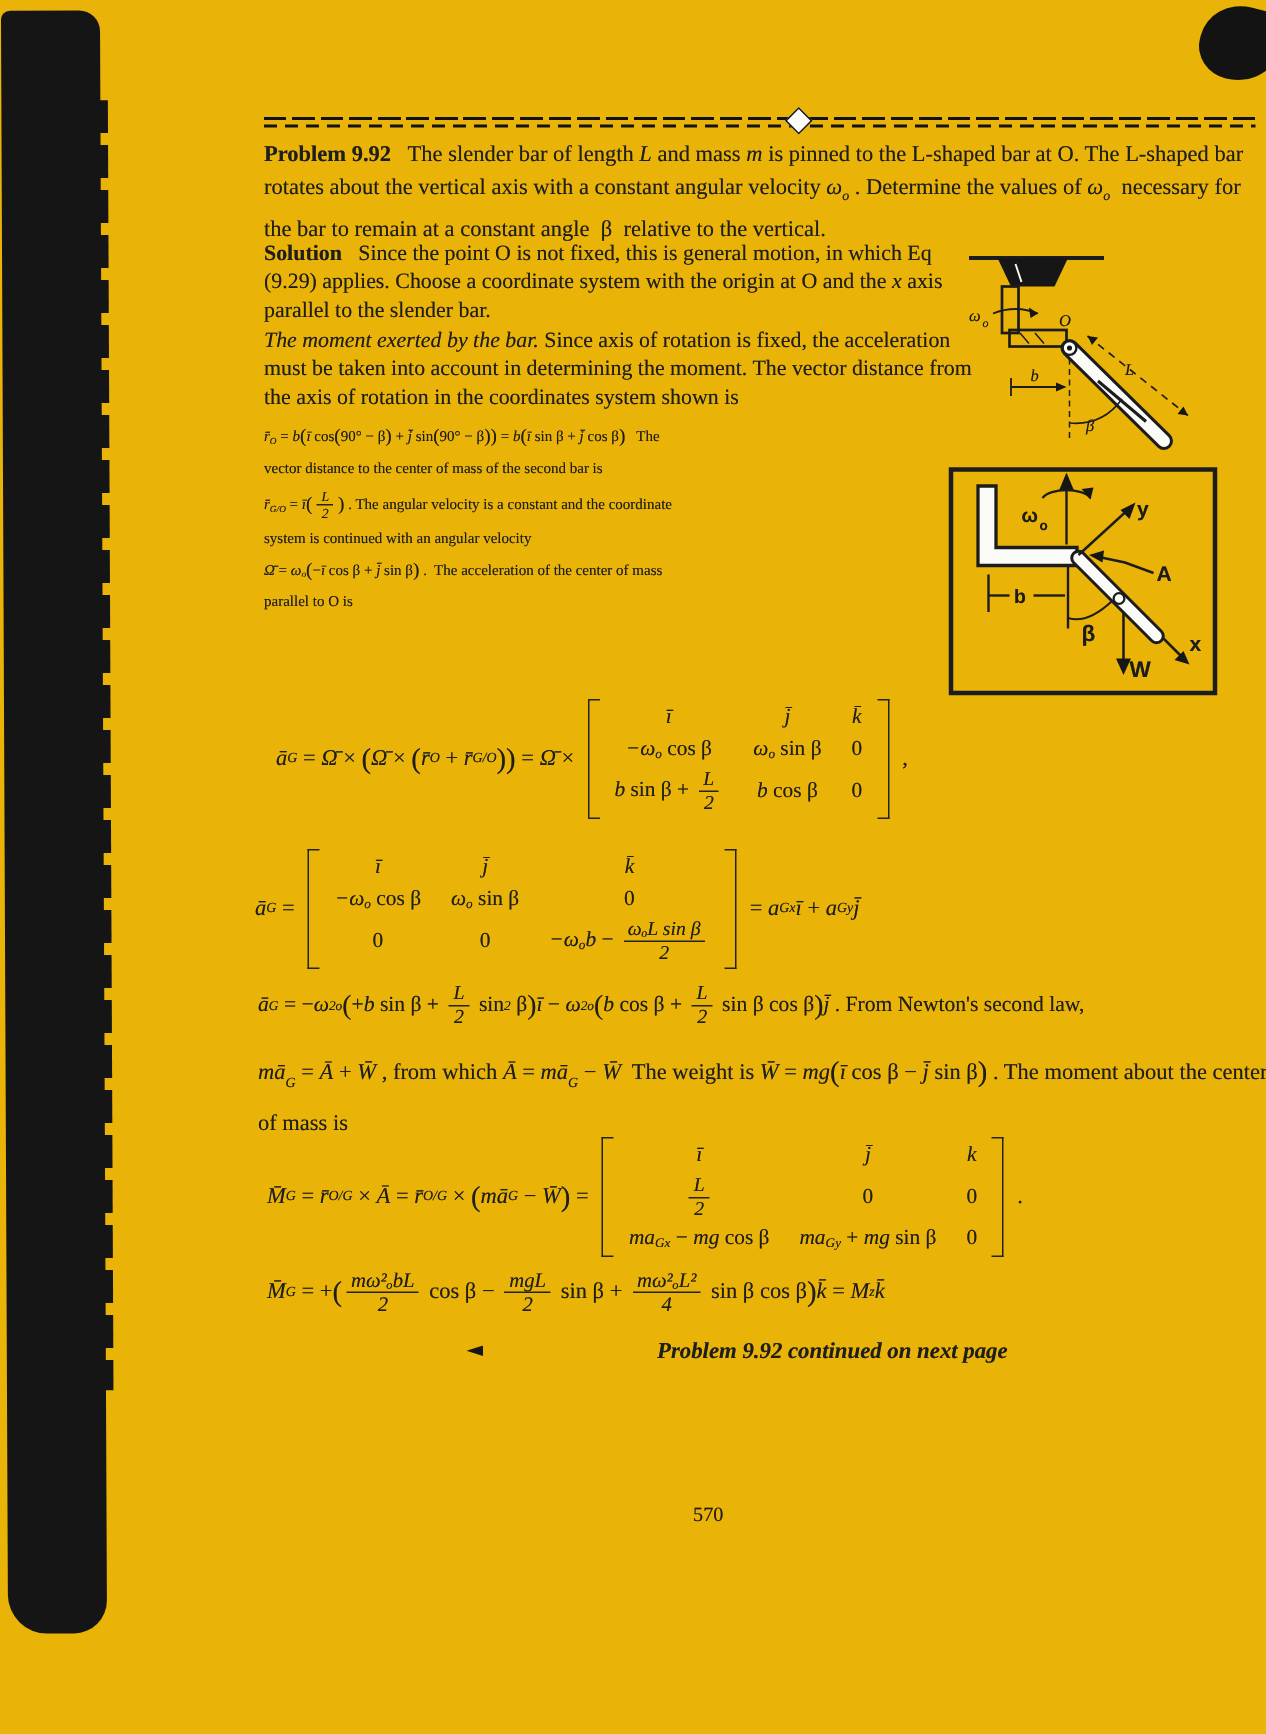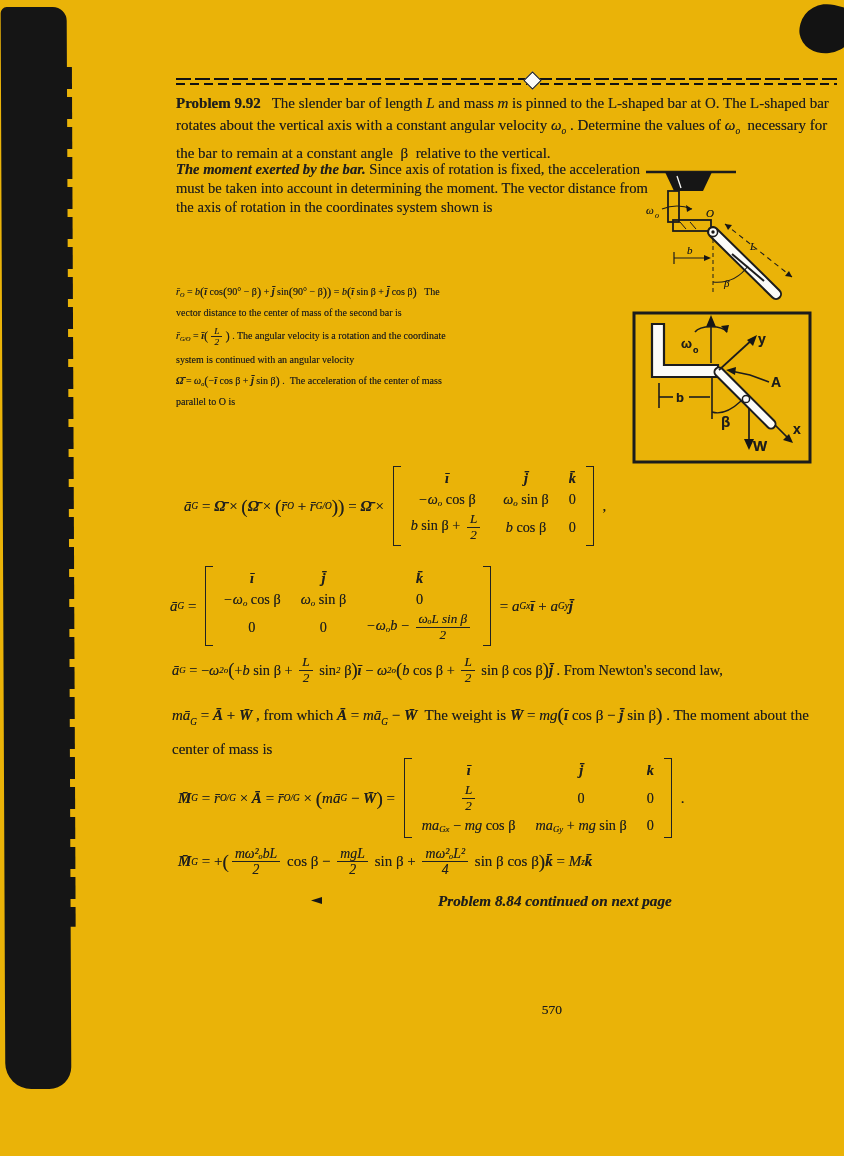--- a/index.html
+++ b/index.html
@@ -19,21 +19,21 @@
   .rule .dl2{margin-top:3px;background:repeating-linear-gradient(90deg,#121212 0 9px,transparent 9px 14px);}
   .rule .diamond{position:absolute;left:350px;top:-4px;width:11px;height:11px;background:#fbfbf8;
              border:1.8px solid #121212;transform:rotate(45deg);}
   
   .abs{position:absolute;}
   .flow{white-space:normal;}
   .tk{white-space:pre-wrap;}
   .rm{font-style:normal;}
   .it{font-style:italic;}
   .b{font-weight:700;}
-  .bi{font-weight:700;font-style:italic;}
+  .bi{font-weight:400;font-style:italic;}
   .sub{font-size:62%;vertical-align:-20%;font-style:italic;}
   .sup{font-size:62%;vertical-align:50%;font-style:italic;}
   .bp{font-size:128%;line-height:1;vertical-align:-7%;font-style:normal;}
   .fr{display:inline-flex;flex-direction:column;align-items:center;vertical-align:middle;
       margin:0 3px;font-style:italic;line-height:1.12;font-size:92%;}
   .fr .num{border-bottom:1.2px solid #222;padding:0 3px;}
   .fr .den{padding:0 3px;}
   .mwrap{display:inline-flex;align-items:stretch;margin:0 5px;vertical-align:middle;}
   .br{width:7px;}
   .brl{border-left:1.7px solid #222;border-top:1.7px solid #222;border-bottom:1.7px solid #222;}
@@ -49,21 +49,21 @@
   #body-flow .tline{line-height:20px;margin:3px 0;}
   #eq-ag1{left:184px;top:466px;font-size:15px;}
   #eq-ag2{left:170px;top:566px;font-size:15px;}
   #eq-ag3{left:172px;top:655px;font-size:14.4px;}
   #para-newton{left:172px;top:702px;width:676px;font-size:15px;line-height:27px;}
   #eq-mg1{left:178px;top:758px;font-size:15px;}
   #eq-mg2{left:178px;top:846px;font-size:15px;}
   #mark{left:311px;top:897px;width:11px;height:7px;background:#161616;
         clip-path:polygon(0 50%,100% 0,100% 100%);}
   #continued{left:438px;top:892px;font-size:15.2px;font-weight:700;font-style:italic;}
-  #pagenum{left:462px;top:1002px;width:100px;text-align:right;font-size:13.5px;}
+  #pagenum{left:462px;top:1002px;width:100px;text-align:left;font-size:13.5px;}
   
   .fig{position:absolute;}
   .fig .stroke{stroke:#1c1c1c;fill:none;}
   .fig .fillk{fill:#161616;stroke:none;}
   .fig .fillw{fill:#fbfbf8;}
   .fig text{fill:#1c1c1c;stroke:none;}
   .serif-it{font-family:"Liberation Serif","DejaVu Serif",serif;font-style:italic;}
   .sans-b{font-family:"Liberation Sans","DejaVu Sans",sans-serif;font-weight:700;}
   #fig1{left:640px;top:164px;}
   #fig2{left:632px;top:311px;}
@@ -78,20 +78,21 @@
 
   <div class="rule">
     <div class="dl"></div>
     <div class="dl dl2"></div>
     <div class="diamond"></div>
   </div>
 
   <div id="problem" class="abs flow"><span class="tk b">Problem 9.92</span><span class="tk rm">   The slender bar of length </span><span class="tk it">L</span><span class="tk rm"> and mass </span><span class="tk it">m</span><span class="tk rm"> is pinned to the L-shaped bar at O. The L-shaped bar rotates about the vertical axis with a constant angular velocity </span><span class="tk it">ω</span><span class="tk sub">o</span><span class="tk rm"> . Determine the values of </span><span class="tk it">ω</span><span class="tk sub">o</span><span class="tk rm">  necessary for the bar to remain at a constant angle  β  relative to the vertical.</span></div>
 
   <div id="solution" class="abs">
+    <div class="flow"><span class="tk b">Solution</span><span class="tk rm">   Since the point O is not fixed, this is general motion, in which Eq (9.29) applies. Choose a coordinate system with the origin at O and the </span><span class="tk it">x</span><span class="tk rm"> axis parallel to the slender bar.</span></div>
     <div class="flow"><span class="tk bi">The moment exerted by the bar.</span><span class="tk rm"> Since axis of rotation is fixed, the acceleration must be taken into account in determining the moment. The vector distance from the axis of rotation in the coordinates system shown is</span></div>
   </div>
 
   <svg id="fig1" class="fig" width="205" height="142" viewBox="0 0 205 142">
     <line class="stroke" x1="6" y1="8" x2="96" y2="8" stroke-width="2.6"></line>
     <polygon class="fillk" points="25,8 72,8 63,27 34,27"></polygon>
     <line x1="37" y1="12" x2="41" y2="24" stroke="#fbfbf8" stroke-width="1.3"></line>
     <rect class="stroke" x="28" y="27" width="11" height="31" stroke-width="1.8"></rect>
     <path class="stroke" d="M22,45 Q37,39 52,45" stroke-width="1.2"></path>
     <polygon class="fillk" points="52,45 46,41 47,48"></polygon>
@@ -118,21 +119,21 @@
     <text class="serif-it" x="47" y="90" font-size="11">b</text>
     <text class="serif-it" x="84" y="123" font-size="11">β</text>
   </svg>
 
   <div id="body-flow" class="abs">
     <div class="eline flow"><span class="tk it">r̄</span><span class="tk sub">O</span><span class="tk rm"> = </span><span class="tk it">b</span><span class="tk bp">(</span><span class="tk bi">ī</span><span class="tk rm"> cos</span><span class="tk bp">(</span><span class="tk rm">90° − β</span><span class="tk bp">)</span><span class="tk rm"> + </span><span class="tk bi">j̄</span><span class="tk rm"> sin</span><span class="tk bp">(</span><span class="tk rm">90° − β</span><span class="tk bp">)</span><span class="tk bp">)</span><span class="tk rm"> = </span><span class="tk it">b</span><span class="tk bp">(</span><span class="tk bi">ī</span><span class="tk rm"> sin β + </span><span class="tk bi">j̄</span><span class="tk rm"> cos β</span><span class="tk bp">)</span><span class="tk rm">   The</span></div>
     <div class="tline">vector distance to the center of mass of the second bar is</div>
     <div class="eline flow"><span class="tk it">r̄</span><span class="tk sub">G/O</span><span class="tk rm"> = </span><span class="tk bi">ī</span><span class="tk bp">(</span><span class="fr">
           <span class="num">L</span>
           <span class="den">2</span>
-        </span><span class="tk bp">)</span><span class="tk rm"> . The angular velocity is a rotation and the coordinate</span></div>
+        </span><span class="tk bp">)</span><span class="tk rm"> . The angular velocity is a constant and the coordinate</span></div>
     <div class="tline">system is continued with an angular velocity</div>
     <div class="eline flow"><span class="tk bi">Ω̄</span><span class="tk rm"> = </span><span class="tk it">ω</span><span class="tk sub">o</span><span class="tk bp">(</span><span class="tk rm">−</span><span class="tk bi">ī</span><span class="tk rm"> cos β + </span><span class="tk bi">j̄</span><span class="tk rm"> sin β</span><span class="tk bp">)</span><span class="tk rm"> .  The acceleration of the center of mass</span></div>
     <div class="tline">parallel to O is</div>
   </div>
 
   <svg id="fig2" class="fig" width="180" height="153" viewBox="0 0 180 153">
     <rect class="stroke" x="2" y="2" width="176" height="149" stroke-width="3"></rect>
     <polygon class="stroke fillw" points="20,13 32,13 32,54 86,54 86,66 20,66" stroke-width="2.2"></polygon>
     <line class="stroke" x1="79" y1="10" x2="79" y2="52" stroke-width="1.6"></line>
     <polygon class="fillk" points="79,4 74,16 84,16"></polygon>
@@ -165,16 +166,16 @@
   </svg>
 
   <div id="eq-ag1" class="abs eqflex"><span class="tk it">ā</span><span class="tk sub">G</span><span class="tk rm"> = </span><span class="tk bi">Ω̄</span><span class="tk rm"> × </span><span class="tk bp">(</span><span class="tk bi">Ω̄</span><span class="tk rm"> × </span><span class="tk bp">(</span><span class="tk it">r̄</span><span class="tk sub">O</span><span class="tk rm"> + </span><span class="tk it">r̄</span><span class="tk sub">G/O</span><span class="tk bp">)</span><span class="tk bp">)</span><span class="tk rm"> = </span><span class="tk bi">Ω̄</span><span class="tk rm"> × </span><span class="mwrap"><span class="br brl"></span><span class="mtx"><span class="mc"><span class="tk bi">ī</span></span><span class="mc"><span class="tk bi">j̄</span></span><span class="mc"><span class="tk bi">k̄</span></span><span class="mc"><span class="tk it">−ω</span><span class="tk sub">o</span><span class="tk rm"> cos β</span></span><span class="mc"><span class="tk it">ω</span><span class="tk sub">o</span><span class="tk rm"> sin β</span></span><span class="mc"><span class="tk rm">0</span></span><span class="mc"><span class="tk it">b</span><span class="tk rm"> sin β + </span><span class="fr"><span class="num">L</span><span class="den">2</span></span></span><span class="mc"><span class="tk it">b</span><span class="tk rm"> cos β</span></span><span class="mc"><span class="tk rm">0</span></span></span><span class="br brr"></span></span><span class="tk rm"> ,</span></div>
   <div id="eq-ag2" class="abs eqflex"><span class="tk it">ā</span><span class="tk sub">G</span><span class="tk rm"> = </span><span class="mwrap"><span class="br brl"></span><span class="mtx"><span class="mc"><span class="tk bi">ī</span></span><span class="mc"><span class="tk bi">j̄</span></span><span class="mc"><span class="tk bi">k̄</span></span><span class="mc"><span class="tk it">−ω</span><span class="tk sub">o</span><span class="tk rm"> cos β</span></span><span class="mc"><span class="tk it">ω</span><span class="tk sub">o</span><span class="tk rm"> sin β</span></span><span class="mc"><span class="tk rm">0</span></span><span class="mc"><span class="tk rm">0</span></span><span class="mc"><span class="tk rm">0</span></span><span class="mc"><span class="tk it">−ω</span><span class="tk sub">o</span><span class="tk it">b</span><span class="tk rm"> − </span><span class="fr"><span class="num">ωₒL sin β</span><span class="den">2</span></span></span></span><span class="br brr"></span></span><span class="tk rm"> = </span><span class="tk it">a</span><span class="tk sub">Gx</span><span class="tk bi">ī</span><span class="tk rm"> + </span><span class="tk it">a</span><span class="tk sub">Gy</span><span class="tk bi">j̄</span></div>
   <div id="eq-ag3" class="abs eqflex"><span class="tk it">ā</span><span class="tk sub">G</span><span class="tk rm"> = −</span><span class="tk it">ω</span><span class="tk sup">2</span><span class="tk sub">o</span><span class="tk bp">(</span><span class="tk rm">+</span><span class="tk it">b</span><span class="tk rm"> sin β + </span><span class="fr"><span class="num">L</span><span class="den">2</span></span><span class="tk rm"> sin</span><span class="tk sup">2</span><span class="tk rm"> β</span><span class="tk bp">)</span><span class="tk bi">ī</span><span class="tk rm"> − </span><span class="tk it">ω</span><span class="tk sup">2</span><span class="tk sub">o</span><span class="tk bp">(</span><span class="tk it">b</span><span class="tk rm"> cos β + </span><span class="fr"><span class="num">L</span><span class="den">2</span></span><span class="tk rm"> sin β cos β</span><span class="tk bp">)</span><span class="tk bi">j̄</span><span class="tk rm"> . From Newton's second law,</span></div>
   <div id="para-newton" class="abs flow"><span class="tk it">m</span><span class="tk it">ā</span><span class="tk sub">G</span><span class="tk rm"> = </span><span class="tk bi">Ā</span><span class="tk rm"> + </span><span class="tk bi">W̄</span><span class="tk rm"> , from which </span><span class="tk bi">Ā</span><span class="tk rm"> = </span><span class="tk it">mā</span><span class="tk sub">G</span><span class="tk rm"> − </span><span class="tk bi">W̄</span><span class="tk rm">  The weight is </span><span class="tk bi">W̄</span><span class="tk rm"> = </span><span class="tk it">mg</span><span class="tk bp">(</span><span class="tk bi">ī</span><span class="tk rm"> cos β − </span><span class="tk bi">j̄</span><span class="tk rm"> sin β</span><span class="tk bp">)</span><span class="tk rm"> . The moment about the center of mass is</span></div>
   <div id="eq-mg1" class="abs eqflex"><span class="tk bi">M̄</span><span class="tk sub">G</span><span class="tk rm"> = </span><span class="tk it">r̄</span><span class="tk sub">O/G</span><span class="tk rm"> × </span><span class="tk bi">Ā</span><span class="tk rm"> = </span><span class="tk it">r̄</span><span class="tk sub">O/G</span><span class="tk rm"> × </span><span class="tk bp">(</span><span class="tk it">mā</span><span class="tk sub">G</span><span class="tk rm"> − </span><span class="tk bi">W̄</span><span class="tk bp">)</span><span class="tk rm"> = </span><span class="mwrap"><span class="br brl"></span><span class="mtx"><span class="mc"><span class="tk bi">ī</span></span><span class="mc"><span class="tk bi">j̄</span></span><span class="mc"><span class="tk bi">k</span></span><span class="mc"><span class="fr"><span class="num">L</span><span class="den">2</span></span></span><span class="mc"><span class="tk rm">0</span></span><span class="mc"><span class="tk rm">0</span></span><span class="mc"><span class="tk it">ma</span><span class="tk sub">Gx</span><span class="tk rm"> − </span><span class="tk it">mg</span><span class="tk rm"> cos β</span></span><span class="mc"><span class="tk it">ma</span><span class="tk sub">Gy</span><span class="tk rm"> + </span><span class="tk it">mg</span><span class="tk rm"> sin β</span></span><span class="mc"><span class="tk rm">0</span></span></span><span class="br brr"></span></span><span class="tk rm"> .</span></div>
   <div id="eq-mg2" class="abs eqflex"><span class="tk bi">M̄</span><span class="tk sub">G</span><span class="tk rm"> = +</span><span class="tk bp">(</span><span class="fr"><span class="num">mω²ₒbL</span><span class="den">2</span></span><span class="tk rm"> cos β − </span><span class="fr"><span class="num">mgL</span><span class="den">2</span></span><span class="tk rm"> sin β + </span><span class="fr"><span class="num">mω²ₒL²</span><span class="den">4</span></span><span class="tk rm"> sin β cos β</span><span class="tk bp">)</span><span class="tk bi">k̄</span><span class="tk rm"> = </span><span class="tk it">M</span><span class="tk sub">z</span><span class="tk bi">k̄</span></div>
 
   <div id="mark" class="abs"></div>
-  <div id="continued" class="abs">Problem 8.84 continued on next page</div>
+  <div id="continued" class="abs">Problem 9.92 continued on next page</div>
   <div id="pagenum" class="abs">570</div>
 
 </div>
 
 </body></html>

